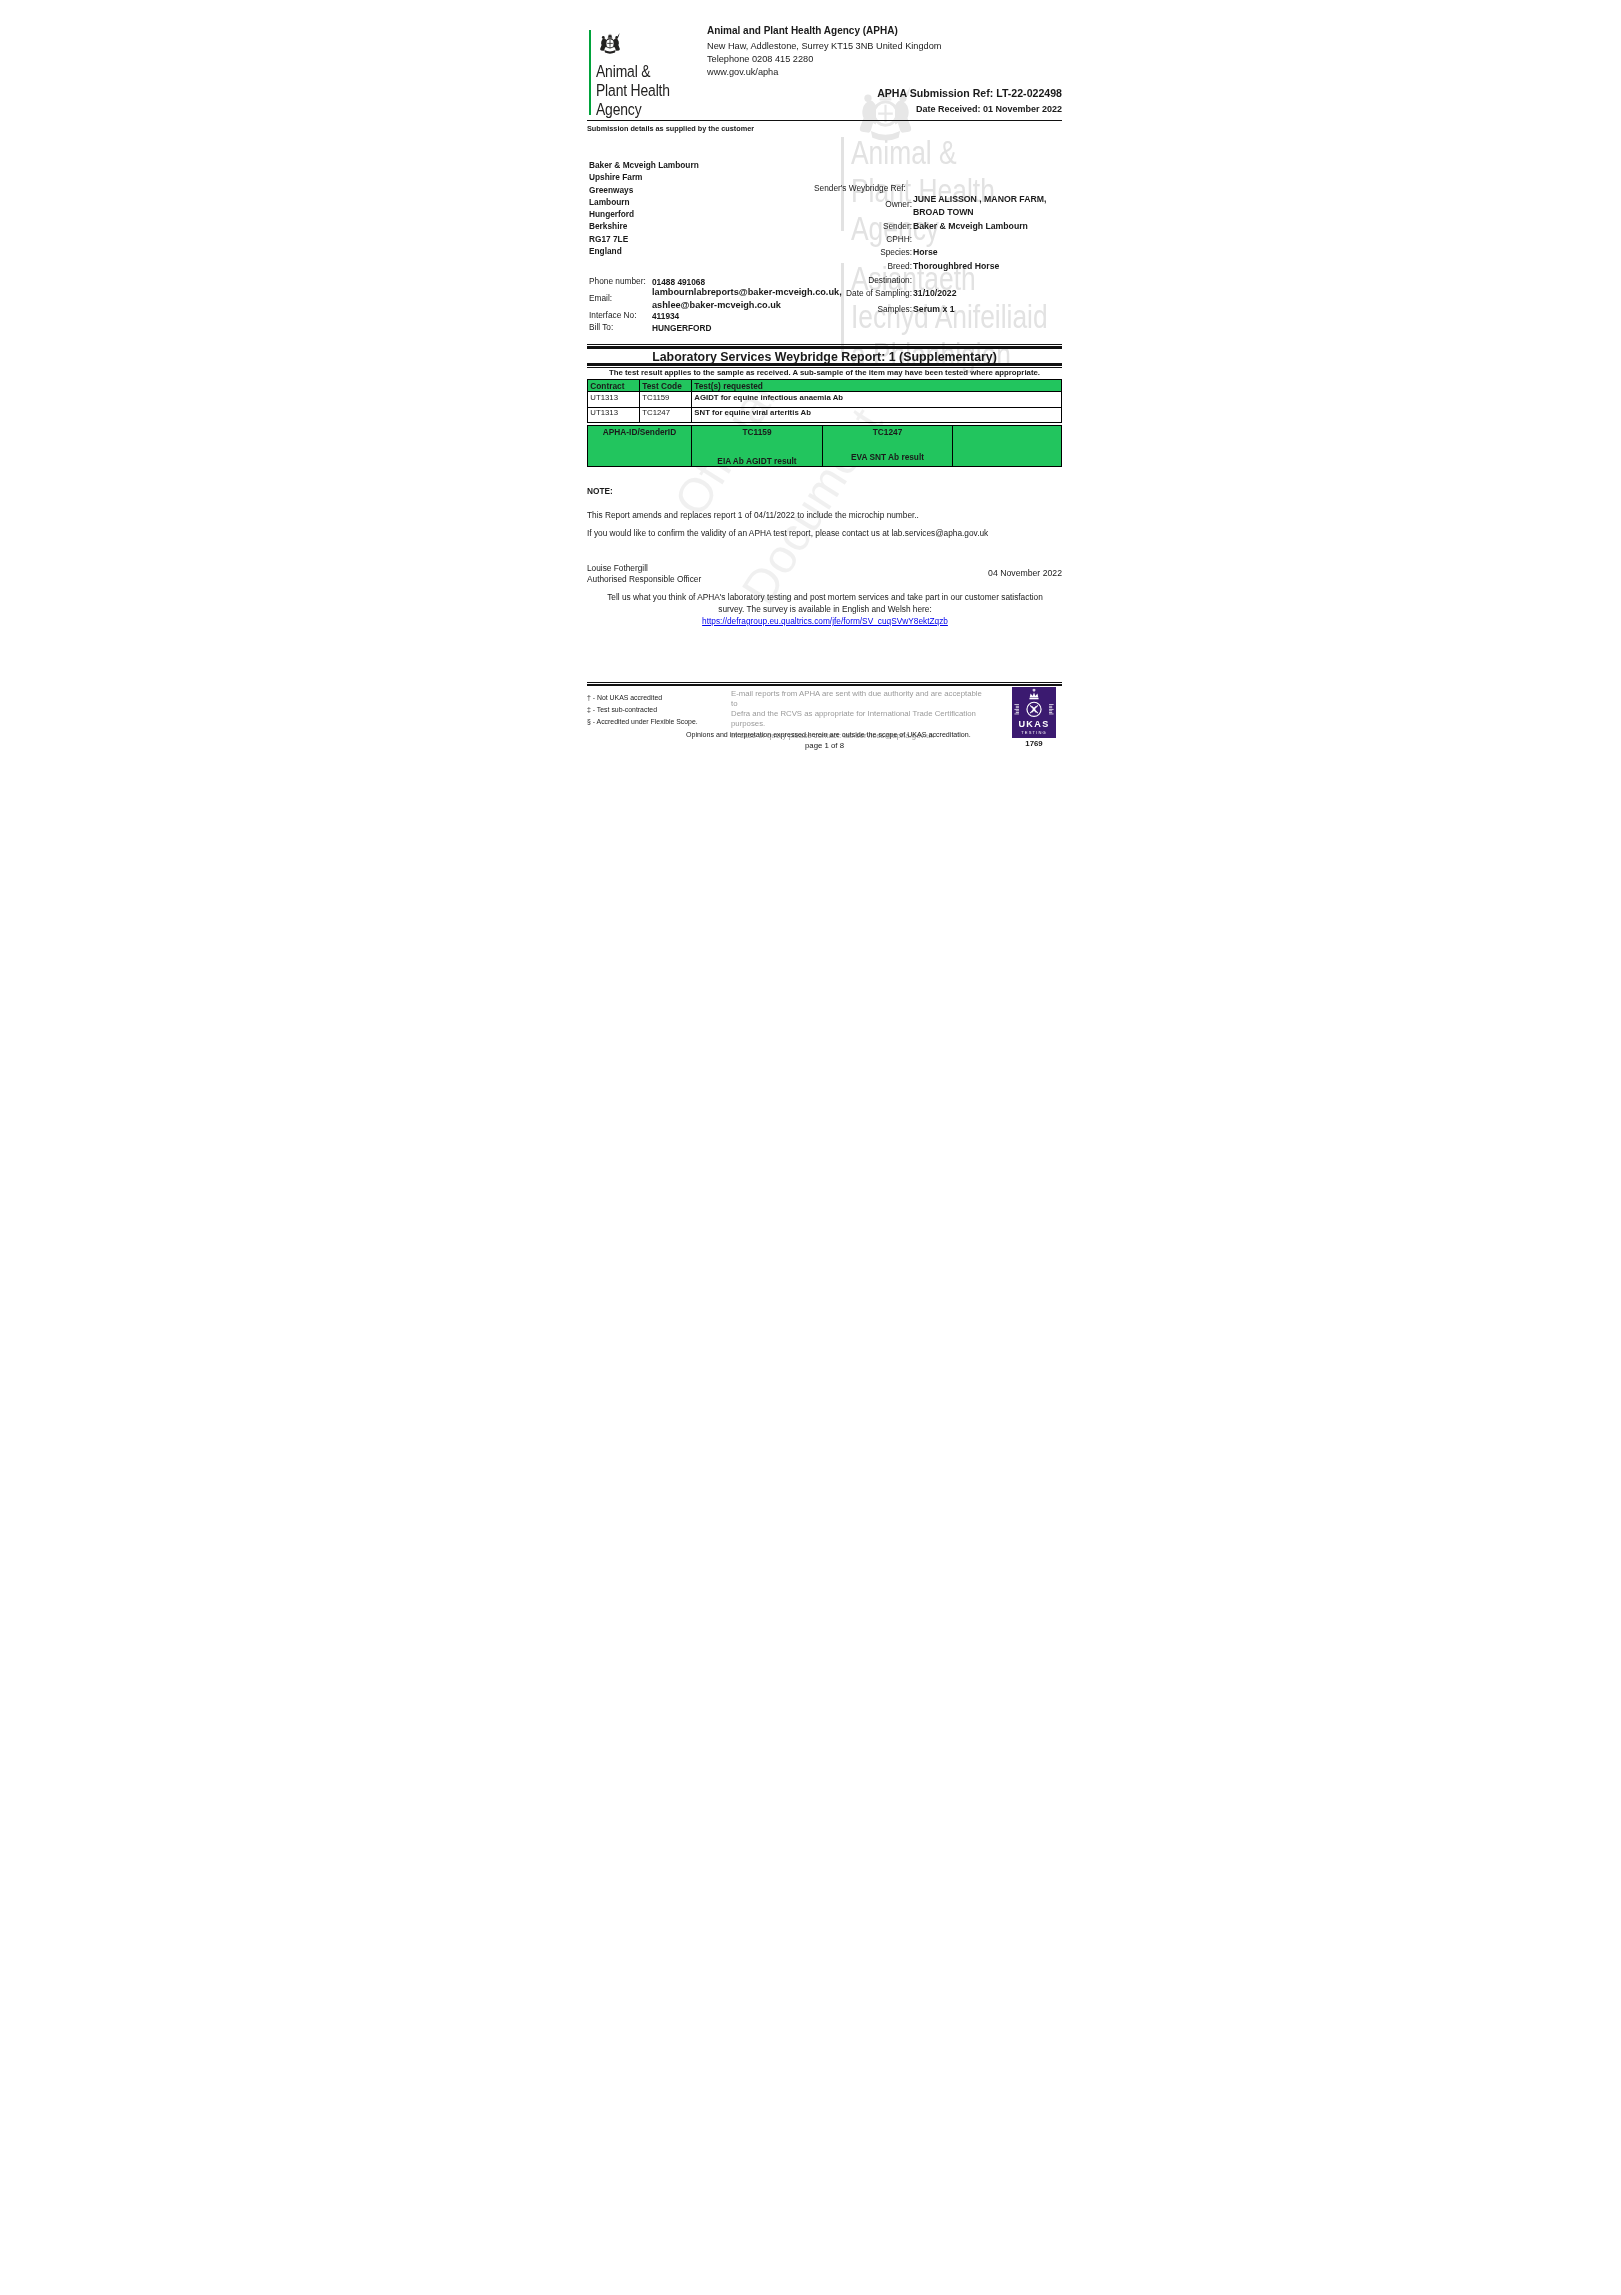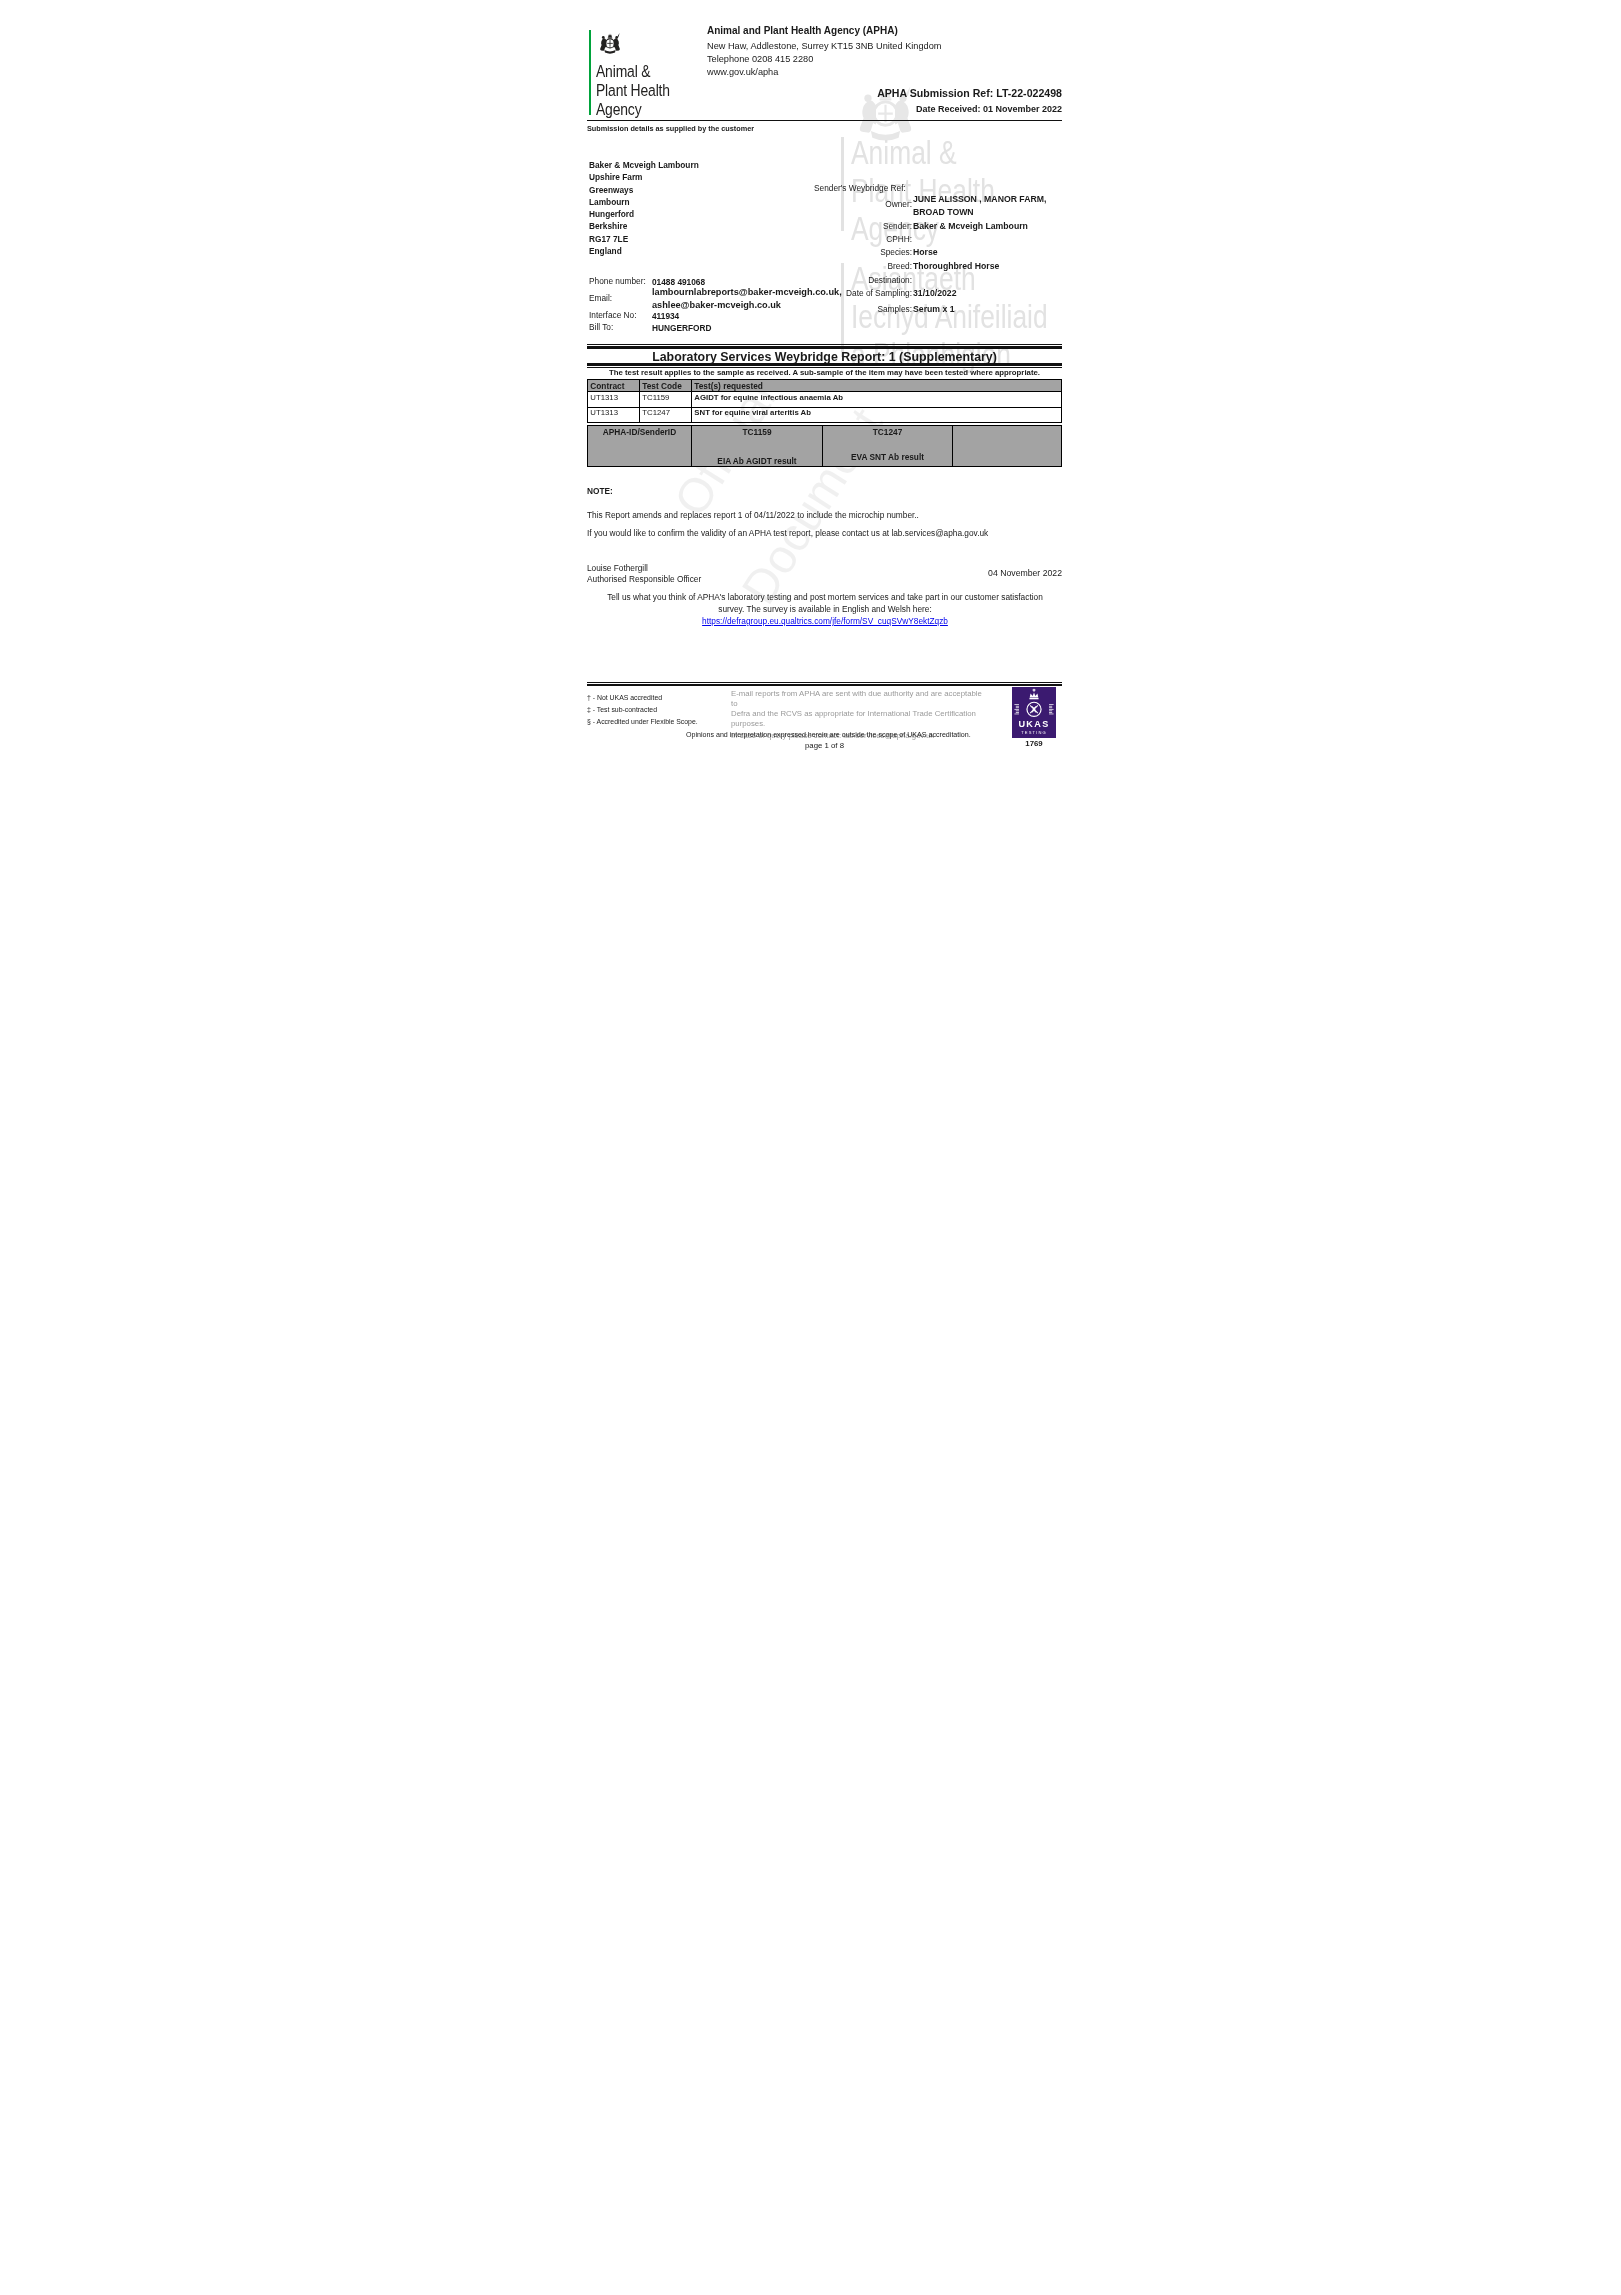--- a/index.html
+++ b/index.html
@@ -20,21 +20,21 @@
   
   .rule  { position:absolute; background:#111; height:1.4px; }
   .rule-thin { position:absolute; background:#111; height:0.7px; }
   .bar-thick { position:absolute; background:#111; height:2.5px; }
   
   .logo-text { position:absolute; font-size:17.4px; line-height:19px; color:#222120; letter-spacing:-0.2px; transform:scaleX(.8); transform-origin:left top; }
   
   table { border-collapse:collapse; table-layout:fixed; }
   .dtable { position:absolute; }
   .dtable td, .dtable th { border:0.7px solid #000; vertical-align:top; padding:0.5px 2.3px; font-size:7.8px; }
-  .dtable th { background:#a3a3a3; text-align:left; font-size:8.3px; }
+  .dtable th { background:#22c55e; text-align:left; font-size:8.3px; }
   .dtable { border:1.1px solid #000; }
   #results-table td, #results-table th { text-align:center; }
   #results-table td.idcell { text-align:left; }
   
   .rlabel { position:absolute; width:138px; text-align:right; font-size:8.3px; }
   .lval { position:absolute; font-weight:bold; font-size:8.3px; }
   
   .link { color:#0000EE; text-decoration:underline; }
   
   .ukas-badge { position:absolute; background:#3B1A70; }

